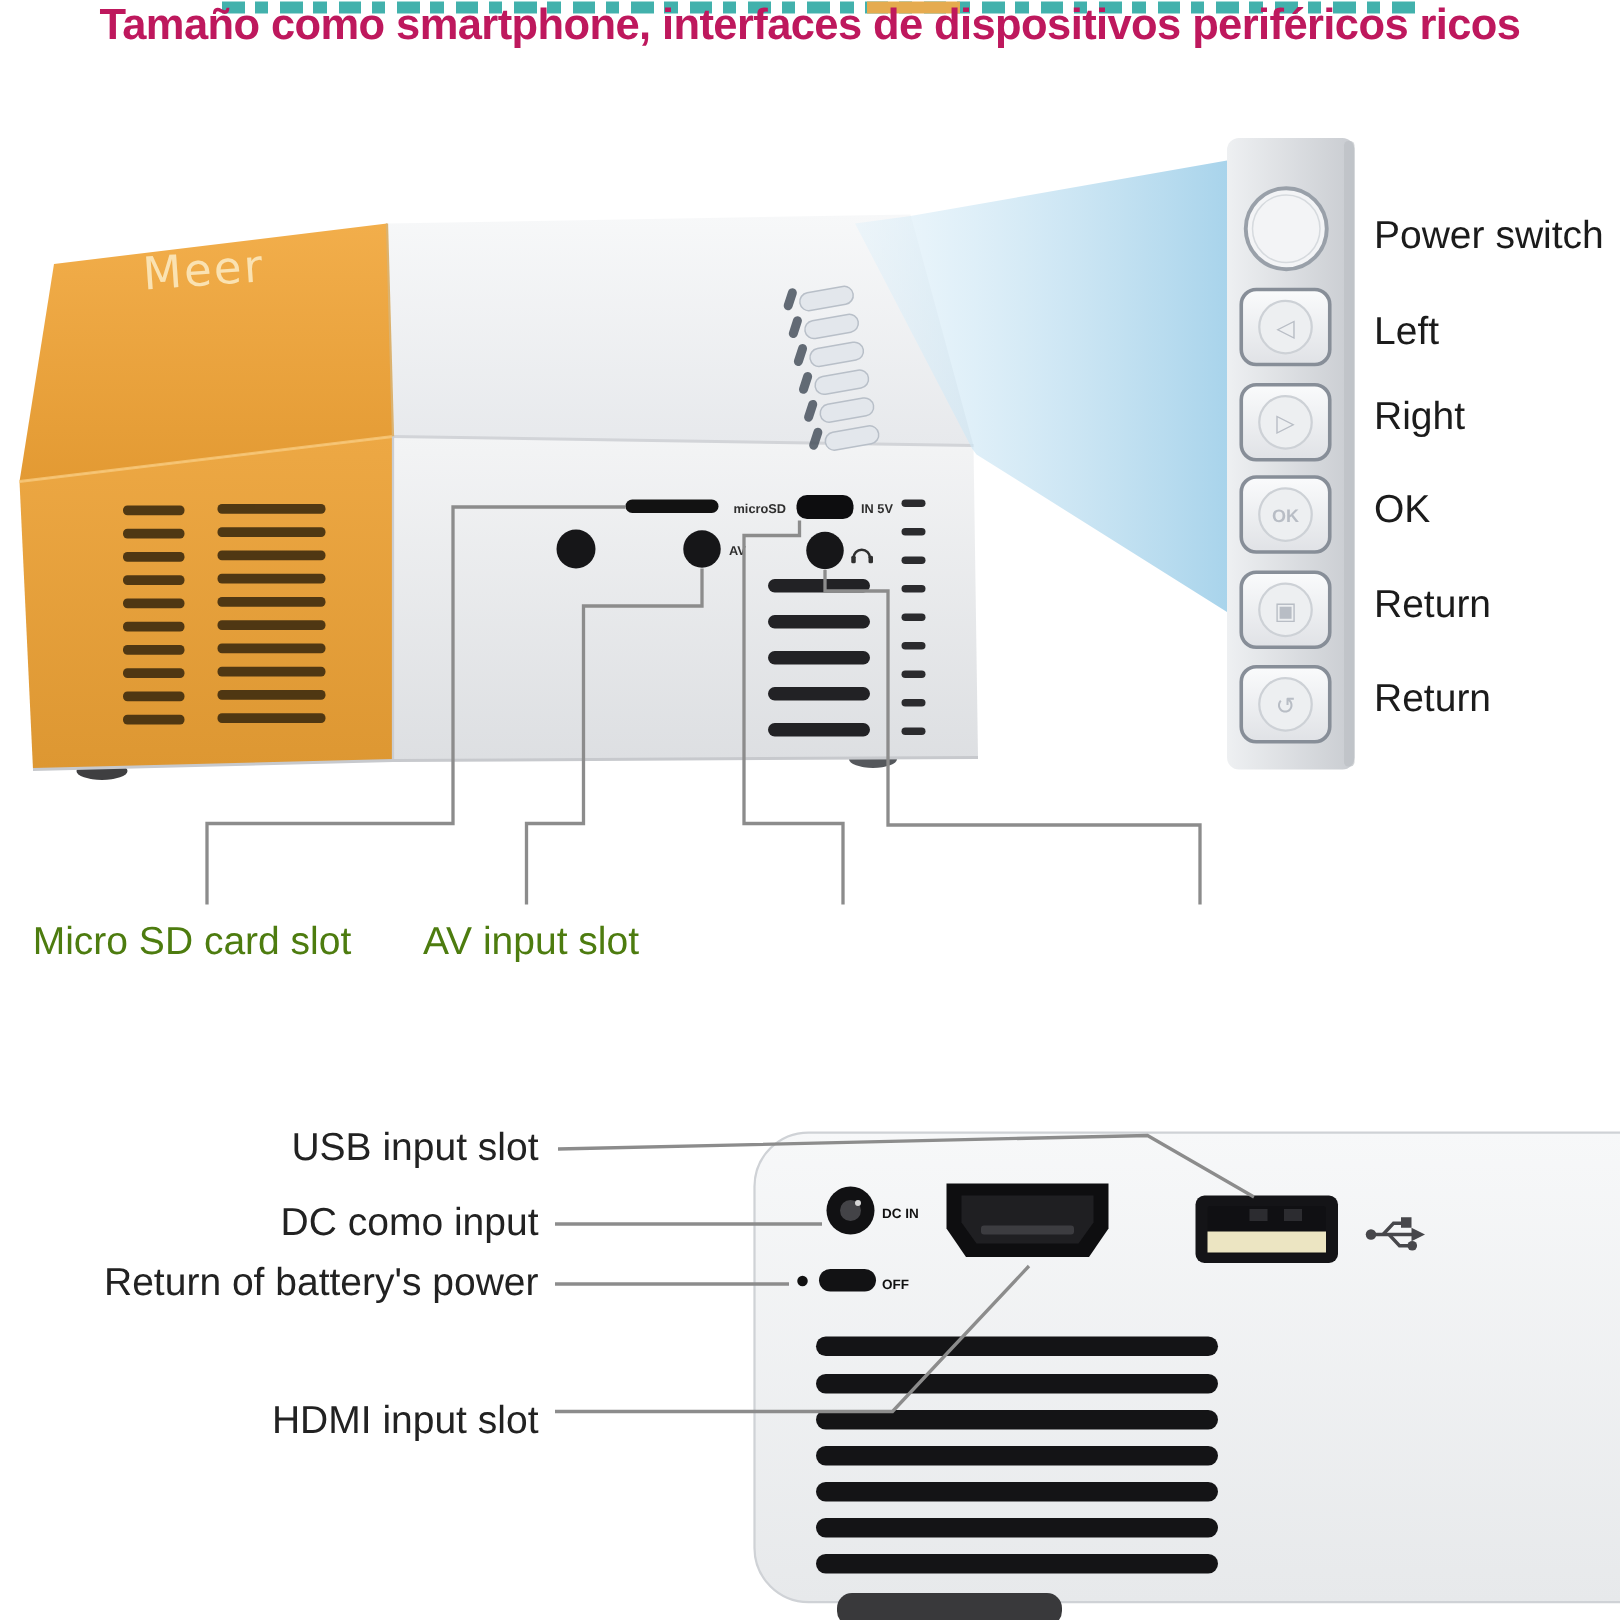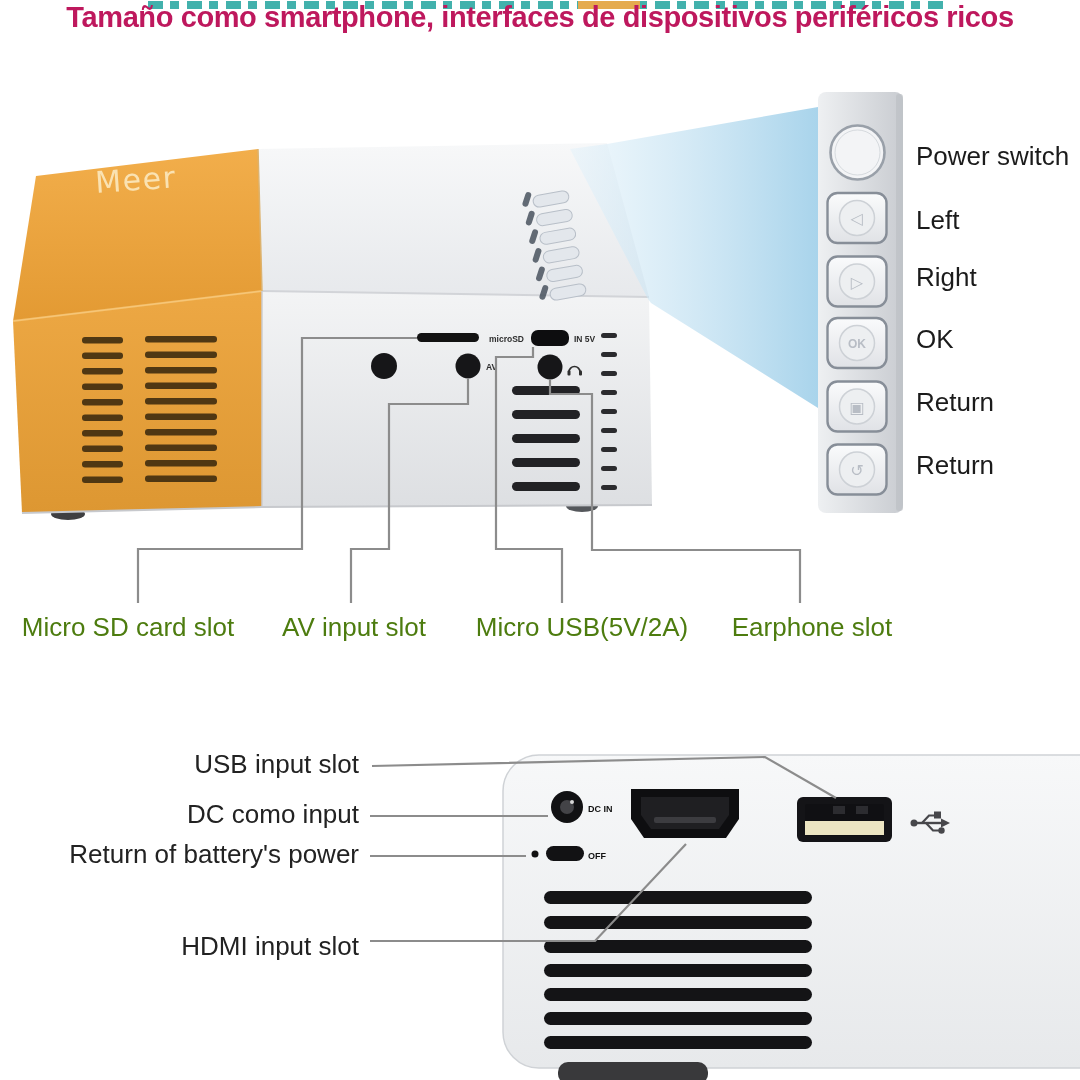--- a/index.html
+++ b/index.html
@@ -267,21 +267,19 @@
 
   <div class="lbl btn-lbl" style="top:141px">Power switch</div>
   <div class="lbl btn-lbl" style="top:205px">Left</div>
   <div class="lbl btn-lbl" style="top:262px">Right</div>
   <div class="lbl btn-lbl" style="top:324px">OK</div>
   <div class="lbl btn-lbl" style="top:387px">Return</div>
   <div class="lbl btn-lbl" style="top:450px">Return</div>
 
   <div class="lbl mid-lbl" style="left:128px">Micro SD card slot</div>
   <div class="lbl mid-lbl" style="left:354px">AV input slot</div>
-  <div class="lbl mid-lbl" style="left:582px">Micro USB(5V/2A)</div>
-  <div class="lbl mid-lbl" style="left:812px">Earphone slot</div>
 
   <div class="lbl bot-lbl" style="top:749px">USB input slot</div>
   <div class="lbl bot-lbl" style="top:799px">DC como input</div>
   <div class="lbl bot-lbl" style="top:839px">Return of battery's power</div>
   <div class="lbl bot-lbl" style="top:931px">HDMI input slot</div>
 
 </div>
 
 </body></html>

